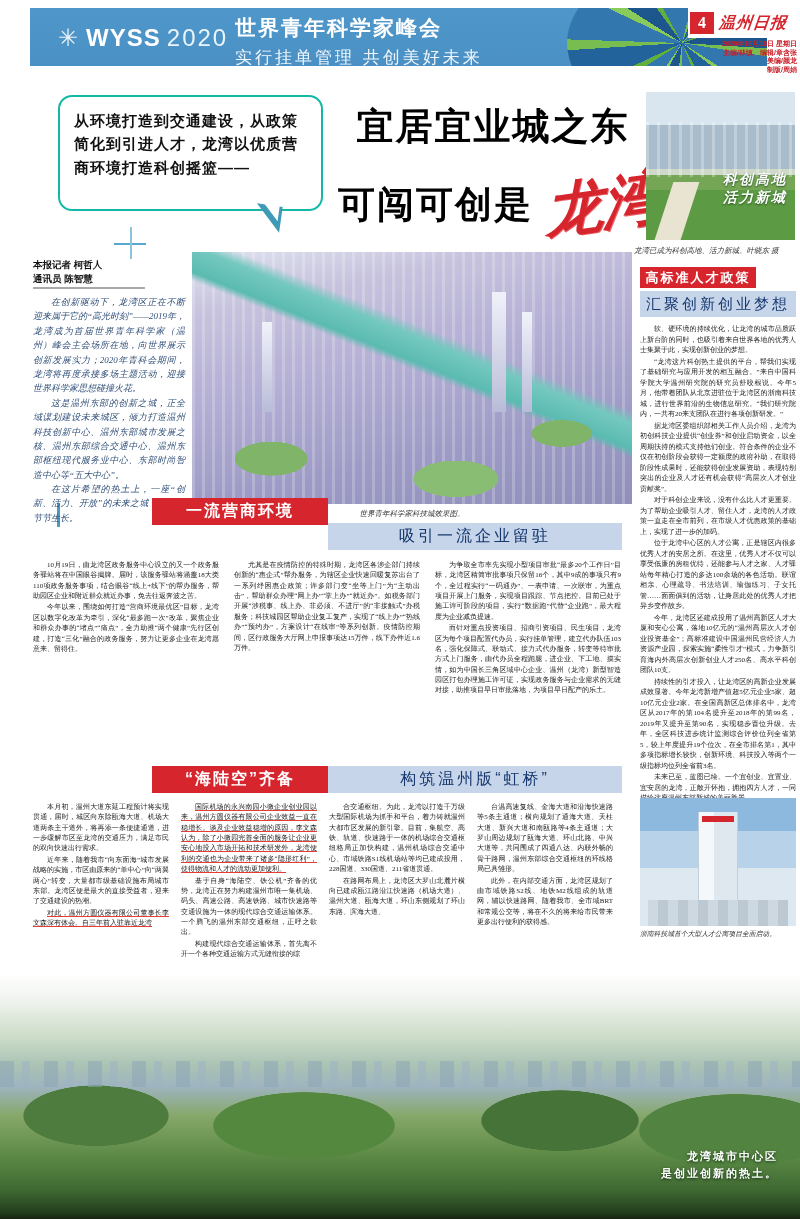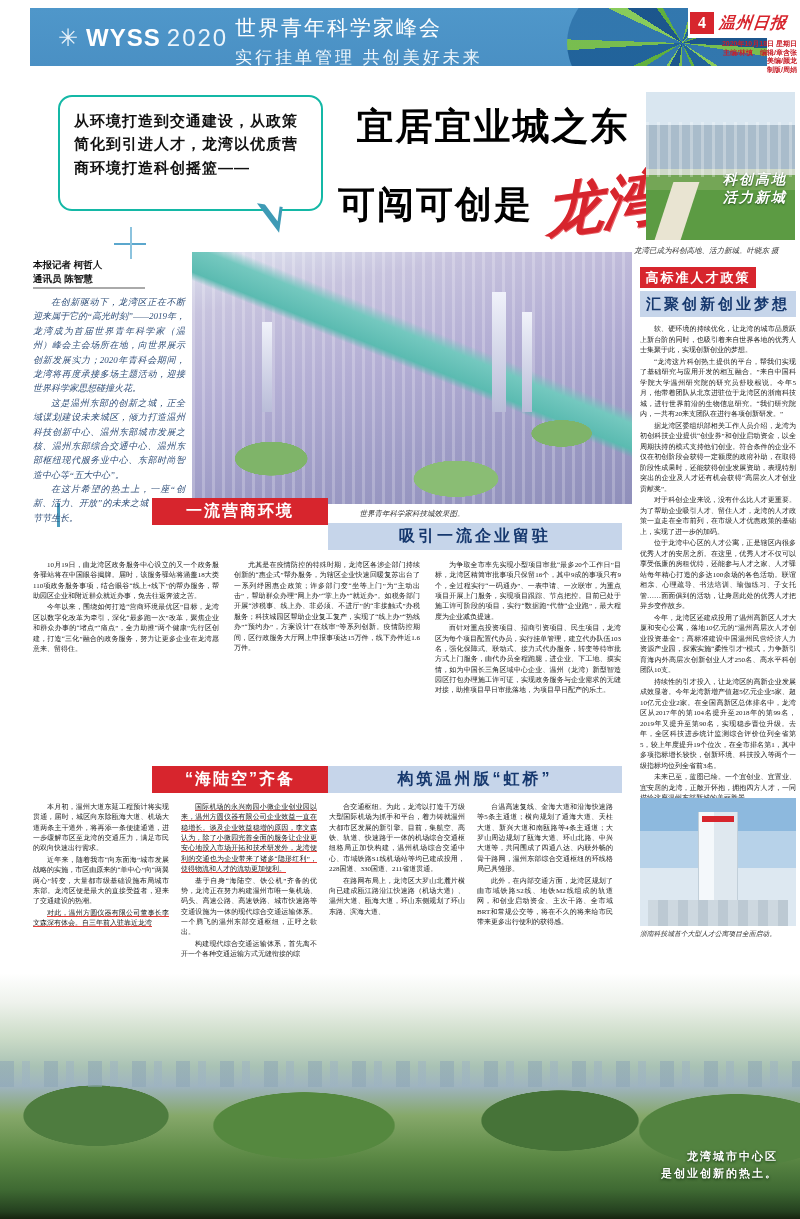--- a/index.html
+++ b/index.html
@@ -15,21 +15,21 @@
             #2f74ab 12.5% 18%,#63b32e 18% 20%,#174f86 20% 26%,#7dc242 26% 27.5%,#2f74ab 27.5% 34%,
             #8fd14f 34% 35.5%,#1d5e96 35.5% 42%,#63b32e 42% 44%,#2f74ab 44% 50%,#7dc242 50% 52%,
             #174f86 52% 58%,#8fd14f 58% 59.5%,#2f74ab 59.5% 66%,#63b32e 66% 68%,#1d5e96 68% 74%,
             #7dc242 74% 75.5%,#2f74ab 75.5% 82%,#8fd14f 82% 84%,#174f86 84% 90%,#63b32e 90% 92%,
             #2f74ab 92% 100%); opacity:.9; }
   .wyss { position:absolute; left:28px; top:16px; color:#fff; display:flex; align-items:center; }
   .wyss .star { font-size:24px; margin-right:8px; color:#eaf3fa; }
   .wyss .w1 { font-size:24px; font-weight:bold; letter-spacing:1px; }
   .wyss .w2 { font-size:24px; font-weight:300; letter-spacing:2px; margin-left:6px; color:#eaf4fb;text-align:center; }
   .banner-titles { position:absolute; left:205px; top:6px; color:#fff; }
-  .banner-title { font-size:21px; font-weight:normal; letter-spacing:2px; }
+  .banner-title { font-size:21px; font-weight:bold; letter-spacing:2px; }
   .banner-sub { font-size:17px; font-weight:300; letter-spacing:3px; margin-top:4px; color:#eef6fc; }
 
   
   .masthead { position:absolute; left:688px; top:8px; width:109px; height:64px; }
   .mh-white { position:absolute; left:0; top:0; width:109px; height:30px; background:#fff;
               display:flex; align-items:center; }
   .pagebox { width:24px; height:22px; background:#d7252d; color:#fff; font-family:"Liberation Serif",serif;
              font-weight:bold; font-size:16px; display:flex; align-items:center; justify-content:center; margin-left:2px; }
   .paperlogo { color:#d7252d; font-weight:bold; font-style:italic; font-size:16px; letter-spacing:1px;
                margin-left:5px; font-family:"Liberation Serif",serif; transform:skewX(-6deg); }
@@ -115,21 +115,21 @@
   
   .byline { position:absolute; left:33px; top:258px; width:150px; font-size:9.5px; font-weight:bold; line-height:1.45; color:#111; }
   .byline-rule { position:absolute; left:33px; top:287px; width:112px; height:2px; background:#aaa; }
   .intro { position:absolute; left:33px; top:295px; width:152px; font-family:"Liberation Serif",serif;
            font-style:italic; color:#31507a; font-size:9px; line-height:1.6; text-align:justify; }
   .intro p { text-indent:2em; }
 
   
   .kicker { position:absolute; background:#d7252d; color:#fff; font-weight:bold; display:flex;
             align-items:center; justify-content:center; letter-spacing:2px; }
-  .bluehead { position:absolute; background:#c6d5ea; color:#16386e; font-weight:bold; display:flex;
+  .bluehead { position:absolute; background:#c6d5ea; color:#16386e; font-weight:normal; display:flex;
             align-items:center; justify-content:center; letter-spacing:3px; }
   .rc-kicker { left:640px; top:267px; width:116px; height:21px; font-size:13px; }
   .rc-head { left:640px; top:291px; width:156px; height:26px; font-size:15px; }
   .rc-body { position:absolute; left:640px; top:324px; width:156px; height:436px; font-size:7px;
              line-height:1.5; text-align:justify; color:#1a1a1a; font-family:"Liberation Serif",serif; }
   .rc-body p, .col p { text-indent:2em; margin-bottom:1px; }
 
   
   .s1-kicker { left:152px; top:498px; width:176px; height:27px; font-size:16px; }
   .s1-head   { left:328px; top:523px; width:294px; height:27px; font-size:16px; }
@@ -257,21 +257,21 @@
       <p><span class="u">国际机场的永兴南园小微企业创业园以来，温州方圆仪器有限公司企业效益一直在稳增长。谈及企业效益稳增的原因，李文森认为，除了小微园完善全面的服务让企业更安心地投入市场开拓和技术研发外，龙湾便利的交通也为企业带来了诸多“隐形红利”，使得物流和人才的流动更加便利。</span></p>
       <p><span>基于自身“海陆空、铁公机”齐备的优势，龙湾正在努力构建温州市唯一集机场、码头、高速公路、高速铁路、城市快速路等交通设施为一体的现代综合交通运输体系。一个腾飞的温州东部交通枢纽，正呼之欲出。</span></p>
       <p><span>构建现代综合交通运输体系，首先离不开一个各种交通运输方式无缝衔接的综</span></p>
     </div>
   <div class="col s2col" style="left:329px;">
       <p><span>合交通枢纽。为此，龙湾以打造千万级大型国际机场为抓手和平台，着力铸就温州大都市区发展的新引擎。目前，集航空、高铁、轨道、快速路于一体的机场综合交通枢纽格局正加快构建，温州机场综合交通中心、市域铁路S1线机场站等均已建成投用，228国道、330国道、211省道贯通。</span></p>
       <p><span>在路网布局上，龙湾区大罗山北麓片横向已建成瓯江路沿江快速路（机场大道）、温州大道、瓯海大道，环山东侧规划了环山东路、滨海大道、</span></p>
     </div>
   <div class="col s2col" style="left:477px;">
       <p><span>台温高速复线、金海大道和沿海快速路等5条主通道；横向规划了通海大道、天柱大道、新兴大道和南瓯路等4条主通道；大罗山周边规划了瓯海大道、环山北路、中兴大道等，共同围成了四通八达、内联外畅的骨干路网，温州东部综合交通枢纽的环线格局已具雏形。</span></p>
-      <p><span>此外，在内部交通方面，龙湾区规划了由市域铁路S2线、地铁M2线组成的轨道网，和创业启动资金、主次干路、全市域BRT和常规公交等，将在不久的将来给市民带来更多出行便利的获得感。</span></p>
+      <p><span>此外，在内部交通方面，龙湾区规划了由市域铁路S2线、地铁M2线组成的轨道网，辅以快速路网、随着我市、全市域BRT和常规公交等，将在不久的将来给市民带来更多出行便利的获得感。</span></p>
     </div>
 
   <div class="photo sidephoto">
     <div class="tower"></div>
     <div class="sign"></div>
     <div class="low"></div>
   </div>
   <div class="caption sidecaption">浙南科技城首个大型人才公寓项目全面启动。</div>
 
   <div class="photo footerphoto">

